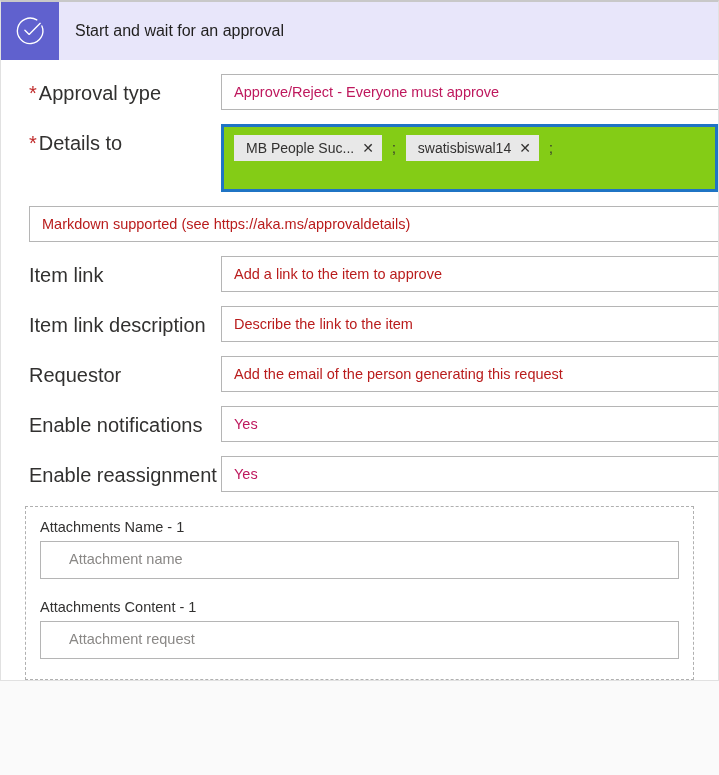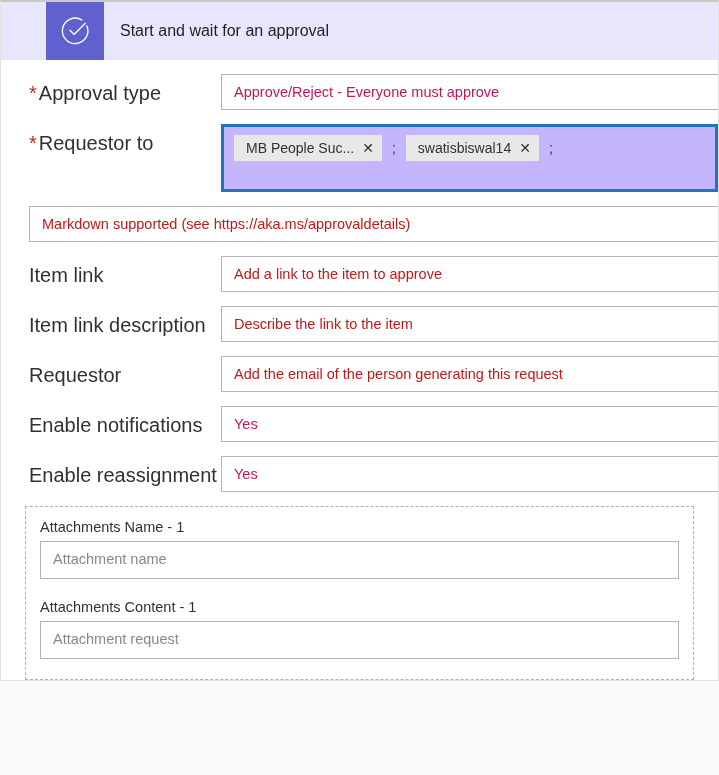--- a/index.html
+++ b/index.html
@@ -13,21 +13,20 @@
     .card {
       background: #fff;
       border: 1px solid #e1e1e1;
       border-top: 2px solid #c8c8c8;
     }
     .header {
       display: flex;
       align-items: center;
       background: #e8e6fa;
       height: 58px;
-      padding-left: 45px;
     }
     .header-icon {
       width: 58px;
       height: 58px;
       background: #6061ce;
       display: flex;
       align-items: center;
       justify-content: center;
       flex-shrink: 0;
     }
@@ -72,21 +71,21 @@
       font-size: 14.5px;
       color: #be185d;
       background: #fff;
       display: flex;
       align-items: center;
     }
     .form-input.placeholder { color: #b91c1c; }
     .tokens-container {
       flex: 1;
       border: 3px solid #1f74c4;
-      background: #c4b5fd;
+      background: #84cc16;
       padding: 8px 10px 28px 10px;
       display: flex;
       flex-wrap: wrap;
       align-items: center;
       gap: 4px;
     }
     .token {
       display: inline-flex;
       align-items: center;
       background: #e8e8e8;
@@ -114,21 +113,21 @@
     }
     .attach-label {
       font-size: 14.5px;
       color: #323130;
       margin-bottom: 6px;
       max-width: 200px;
     }
     .attach-input {
       border: 1px solid #b5b5b5;
       min-height: 38px;
-      padding: 9px 12px;
+      padding: 9px 28px;
       font-size: 14.5px;
       color: #8a8886;
       background: #fff;
     }
   </style>
 </head>
 <body>
 
 <div class="card">
 
@@ -147,21 +146,21 @@
     <div class="form-row">
       <div class="form-label">
         <span class="req">*</span><span>Approval type</span>
       </div>
       <div class="form-input">Approve/Reject - Everyone must approve</div>
     </div>
 
 
     <div class="form-row">
       <div class="form-label">
-        <span class="req">*</span><span>Requestor to</span>
+        <span class="req">*</span><span>Details to</span>
       </div>
       <div class="tokens-container">
         <span class="token">
           <span>MB People Suc...</span>
           <span class="token-x">✕</span>
         </span>
         <span class="token-sep">;</span>
         <span class="token">
           <span>swatisbiswal14</span>
           <span class="token-x">✕</span>

